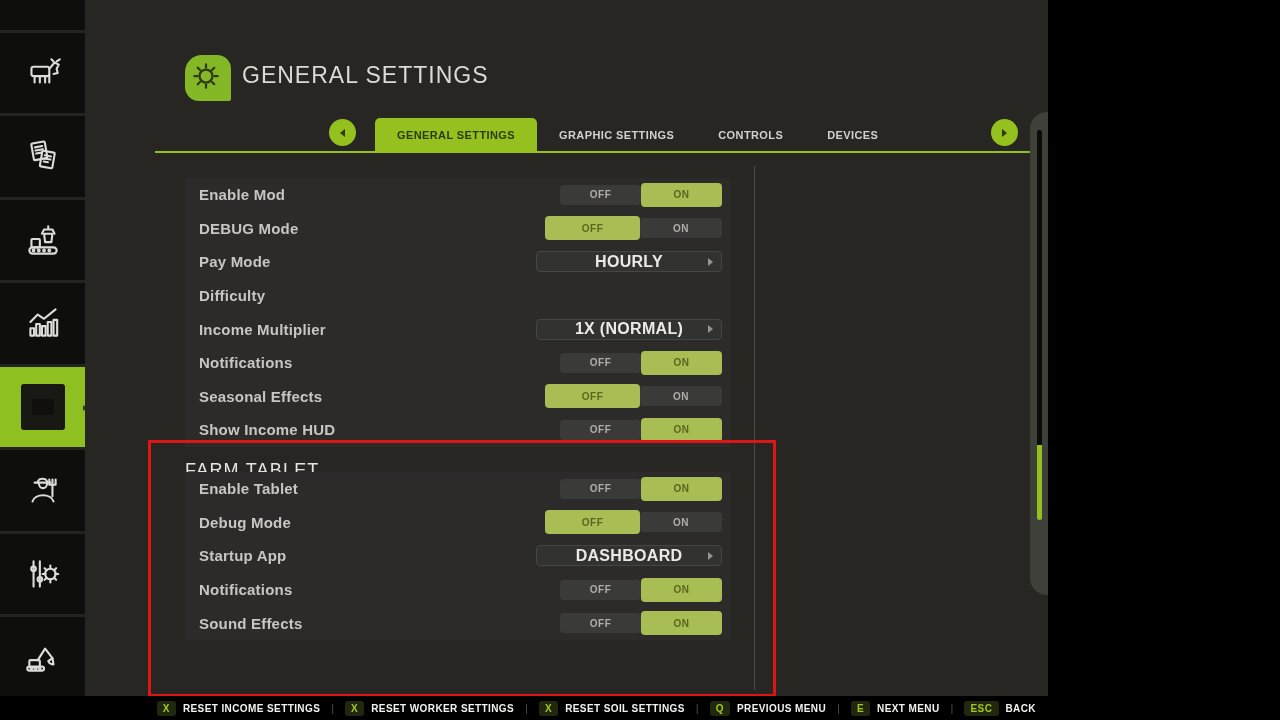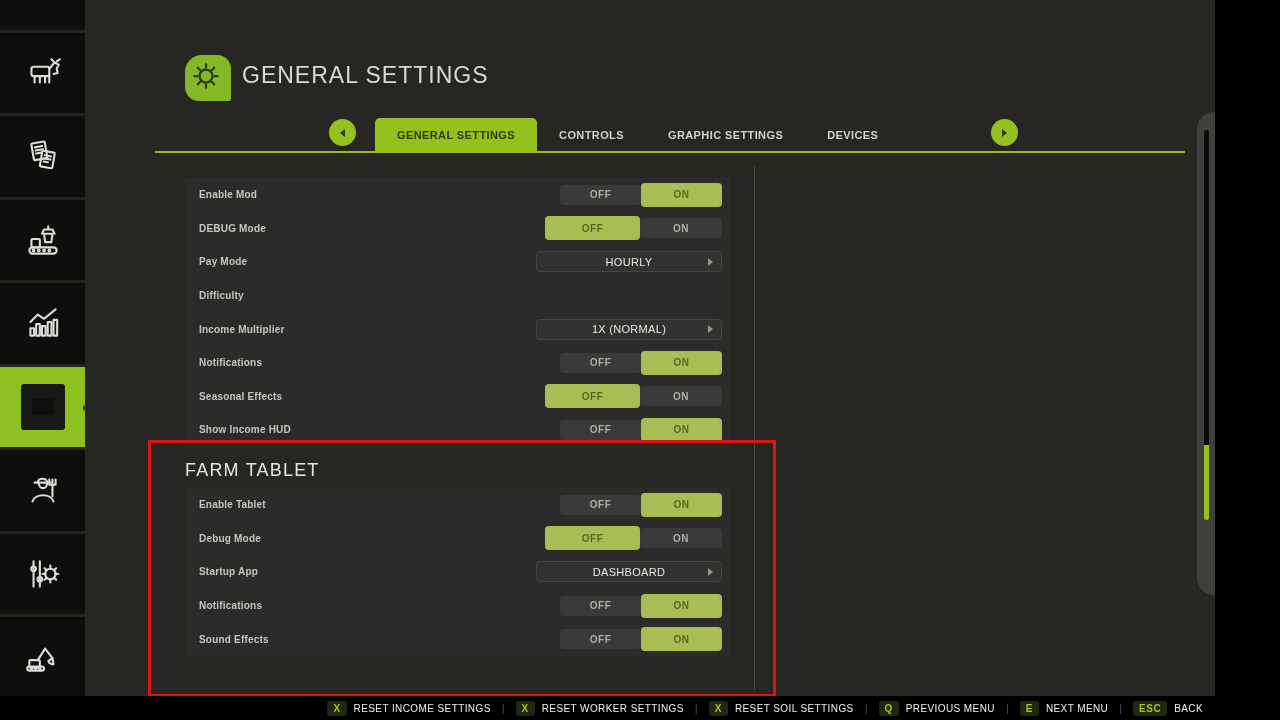--- a/index.html
+++ b/index.html
@@ -1,17 +1,17 @@
 <!DOCTYPE html>
 <html><head>
 <meta charset="utf-8">
 <style>
   html,body{margin:0;padding:0;background:#000;}
   *{box-sizing:border-box;font-family:"Liberation Sans",sans-serif;}
-  .stage{position:relative;width:1215px;height:720px;background:#272623;overflow:hidden;text-align:center;}
+  .stage{position:relative;width:1048px;height:720px;background:#272623;overflow:hidden;text-align:center;}
 
   
   .sidebar{position:absolute;left:0;top:0;width:85px;height:720px;background:#0c0c0b;overflow:hidden;z-index:5;}
   .sidebar .cells{margin-top:-51px;}
   .cell{height:83.5px;display:flex;align-items:center;justify-content:center;position:relative;
         background:#0e0e0d;border-bottom:3px solid #232320;}
   .cell .icon{display:flex;}
   .cell.active{background:#8fc021;}
   .dark-square{width:44px;height:46px;background:#181814;border-radius:3px;display:flex;align-items:center;justify-content:center;}
   .dark-inner{width:22px;height:16px;background:#100f0d;border-radius:2px;}
@@ -29,35 +29,35 @@
   .tab-prev{left:329px;top:119px;}
   .tab-next{left:991px;top:119px;}
   .tabs{position:absolute;left:375px;top:118px;height:34px;display:flex;align-items:stretch;}
   .tab{padding:0 22px;line-height:34px;font-size:11px;font-weight:700;color:#d3d1cd;letter-spacing:.4px;cursor:pointer;}
   .tab.active{background:#95c11f;color:#2c3a0c;border-radius:5px 5px 0 0;}
   .tab-underline{position:absolute;left:155px;top:151px;width:1030px;height:2px;background:#95c11f;}
 
   
   .panel{position:absolute;left:185px;width:545px;background:#2c2b29;display:flex;flex-direction:column;}
   .row{height:33.6px;display:flex;align-items:center;justify-content:space-between;padding:0 8px 0 14px;}
-  .rlabel{font-size:10px;font-weight:700;color:#c8c6c2;letter-spacing:.2px;}
+  .rlabel{font-size:15px;font-weight:700;color:#c8c6c2;letter-spacing:.2px;}
   .section-title{position:absolute;left:185px;top:460px;margin:0;font-size:18px;font-weight:400;
                  color:#e6e4e0;letter-spacing:1.2px;}
 
   
   .toggle{width:186px;display:flex;justify-content:flex-end;align-items:center;cursor:pointer;padding-left:24px;}
   .seg{width:93px;height:20px;border-radius:4px;background:#3a3a38;color:#b0aeaa;
        display:flex;align-items:center;justify-content:center;font-size:10px;font-weight:700;letter-spacing:.5px;}
   .seg.active{background:#a9bd55;color:#59661f;height:24px;z-index:1;}
   .seg.left.active{width:108px;margin-left:-15px;}
 
   
   .select{width:186px;height:21px;background:#323230;border:1px solid#454543;border-radius:4px;
           position:relative;display:flex;align-items:center;justify-content:center;cursor:pointer;}
-  .sval{font-size:11px;font-weight:400;color:#eceae6;letter-spacing:.3px;}
+  .sval{font-size:16px;font-weight:700;color:#eceae6;letter-spacing:.3px;}
   .arr{position:absolute;top:0;height:100%;display:flex;align-items:center;}
   .arr-l{left:8px;} .arr-r{right:8px;}
 
   
   .tri{display:inline-block;width:0;height:0;}
   .tri.tr{border-left:5px solid #96948f;border-top:4px solid transparent;border-bottom:4px solid transparent;}
   .tri.tl{border-right:5px solid #96948f;border-top:4px solid transparent;border-bottom:4px solid transparent;}
   .tri.dark.tr{border-left-color:#2c3a0e;}
   .tri.dark.tl{border-right-color:#2c3a0e;}
   .tri.sm.tr{border-left-width:4px;border-top-width:3px;border-bottom-width:3px;}
@@ -72,21 +72,21 @@
 
   
   .red-box{position:absolute;left:148px;top:440px;width:628px;height:257px;border:3px solid #dd1514;
            z-index:40;pointer-events:none;}
 
   
   .bottombar{position:absolute;left:0;right:0;bottom:0;height:24px;background:#000;z-index:45;
              display:flex;align-items:center;justify-content:flex-end;gap:11px;padding-right:12px;}
   .bitem{display:flex;align-items:center;gap:7px;cursor:pointer;}
   .key{background:#20290f;color:#a2c61e;font-size:10px;font-weight:700;padding:2px 6px;border-radius:3px;letter-spacing:.5px;}
-  .blabel{color:#f2f2f0;font-size:10px;font-weight:400;letter-spacing:.4px;}
+  .blabel{color:#f2f2f0;font-size:10px;font-weight:700;letter-spacing:.4px;}
   .bsep{color:#4c4c4a;font-size:11px;}
   svg{display:block;}
 </style>
 </head>
 <body>
 
 <div class="stage">
 
   <div class="sidebar">
     <div class="cells" id="sidebar-cells">
@@ -196,22 +196,22 @@
       <path d="M18.8 12 H21.3 M16.8 16.8 L18.6 18.6 M12 18.8 V21.3 M7.2 16.8 L5.4 18.6 M5.2 12 H2.7 M7.2 7.2 L5.4 5.4 M12 5.2 V2.7 M16.8 7.2 L18.6 5.4"></path>
     </svg>
   </div>
   <h1 class="title">GENERAL SETTINGS</h1>
 
   <div class="circle-btn tab-prev">
       <span class="tri tl dark"></span>
     </div>
   <div class="tabs" id="tabs">
       <span class="tab active">GENERAL SETTINGS</span>
+      <span class="tab">GRAPHIC SETTINGS</span>
       <span class="tab">CONTROLS</span>
-      <span class="tab">GRAPHIC SETTINGS</span>
       <span class="tab">DEVICES</span>
     </div>
   <div class="circle-btn tab-next">
       <span class="tri tr dark"></span>
     </div>
   <div class="tab-underline"></div>
 
   <div class="panel" id="rows-0" style="top:178px;height:269px;">
       <div class="row">
         <span class="rlabel">Enable Mod</span>
@@ -264,21 +264,21 @@
       </div>
       <div class="row">
         <span class="rlabel">Show Income HUD</span>
         <div class="toggle">
           <div class="seg left">OFF</div>
           <div class="seg right active">ON</div>
         </div>
       </div>
     </div>
   <h2 class="section-title">FARM TABLET</h2>
-  <div class="panel" id="rows-1" style="top:488px;height:168px;">
+  <div class="panel" id="rows-1" style="top:472px;height:168px;">
       <div class="row">
         <span class="rlabel">Enable Tablet</span>
         <div class="toggle">
           <div class="seg left">OFF</div>
           <div class="seg right active">ON</div>
         </div>
       </div>
       <div class="row">
         <span class="rlabel">Debug Mode</span>
         <div class="toggle">

